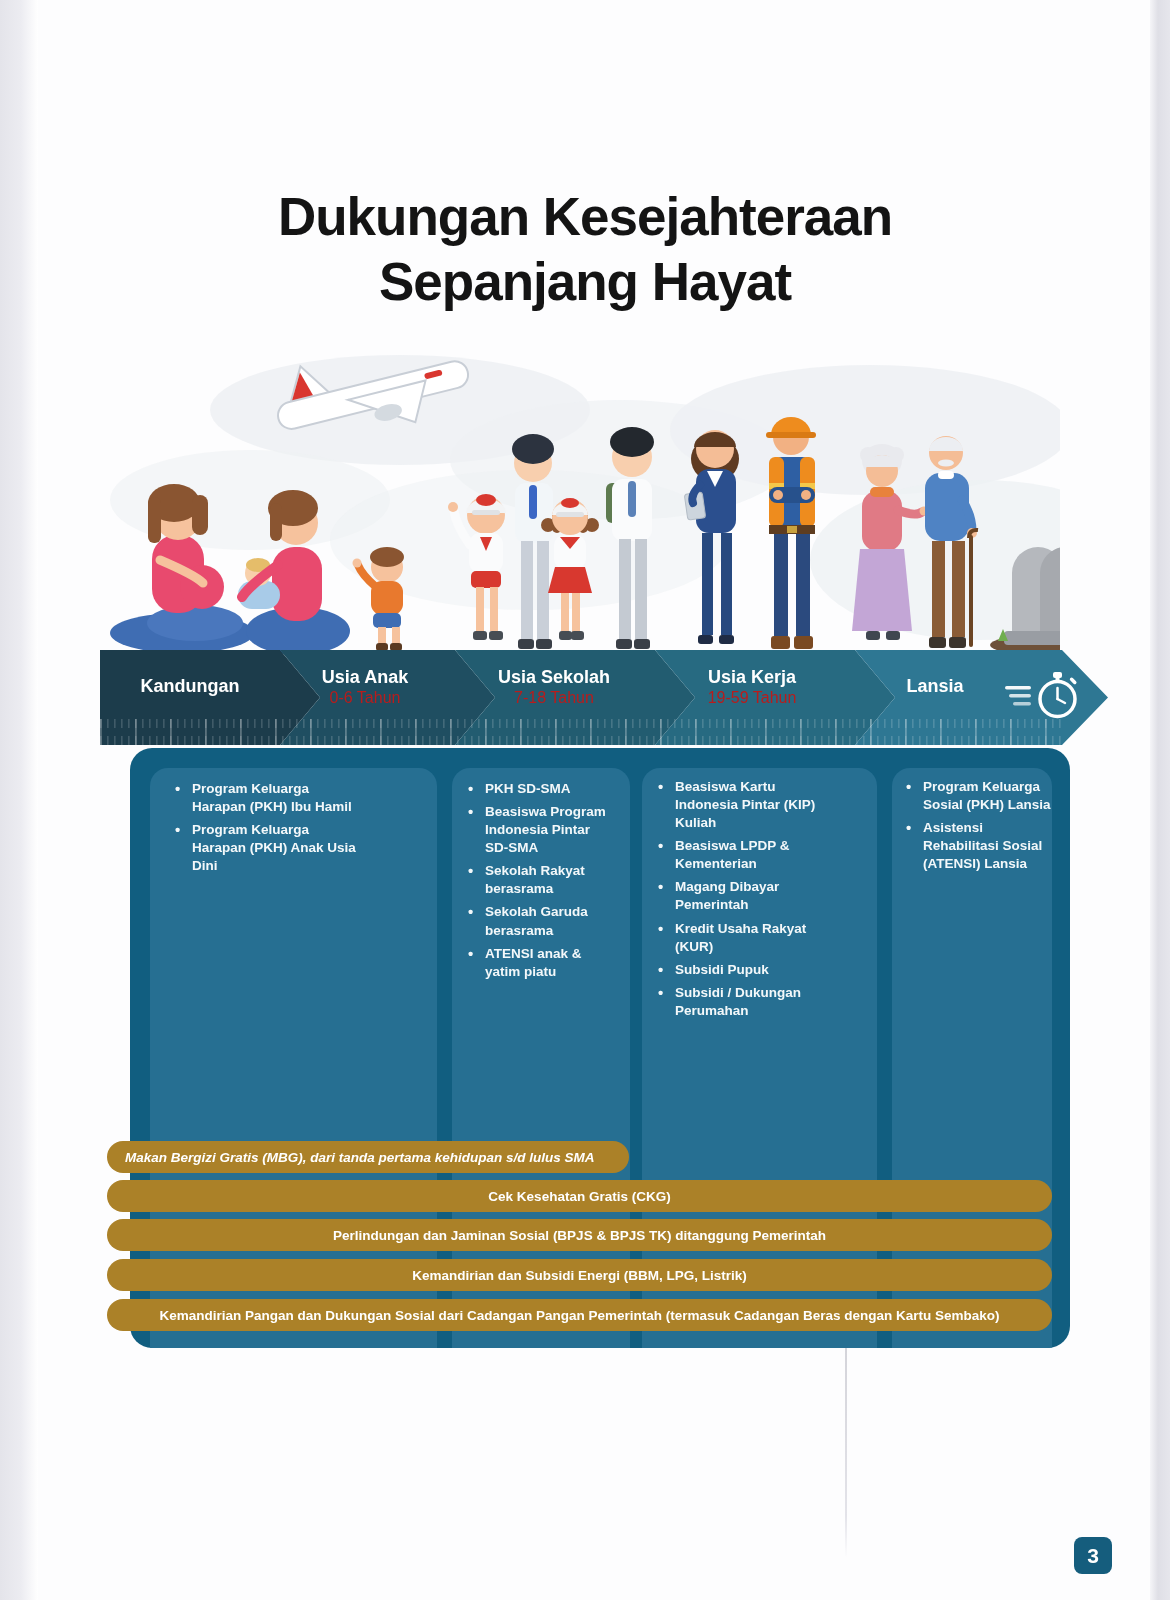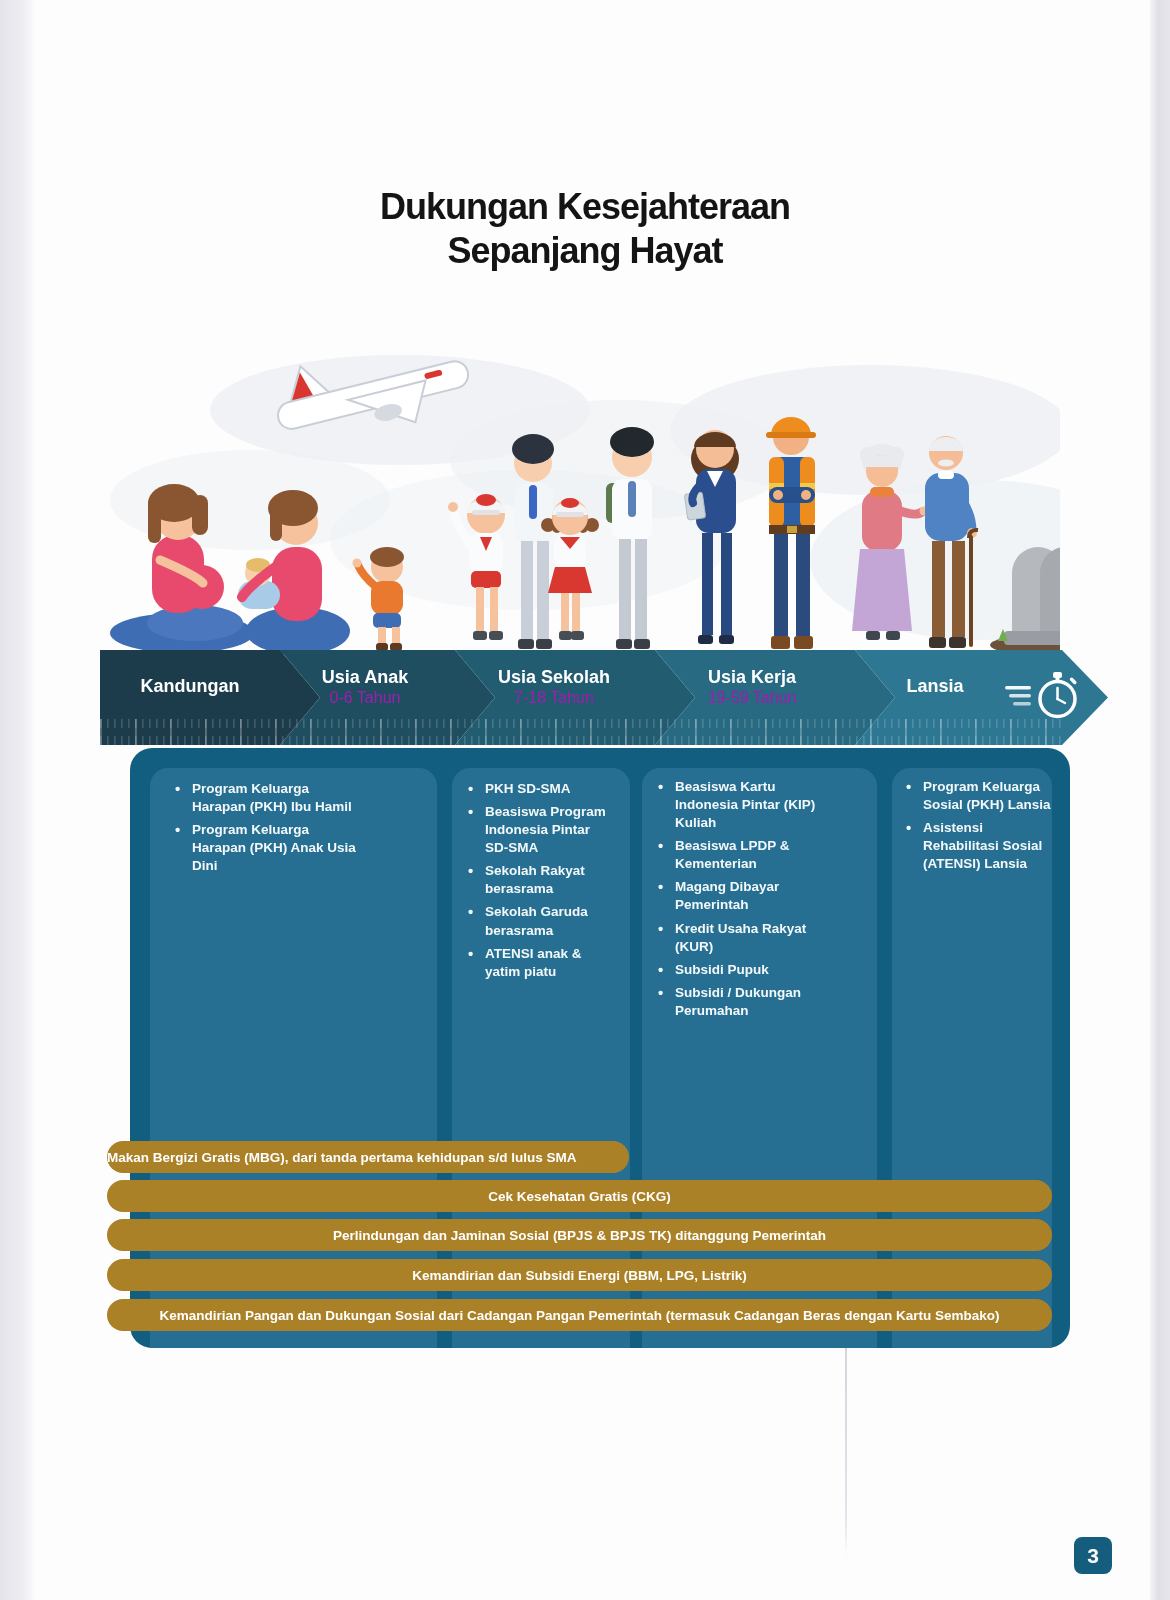--- a/index.html
+++ b/index.html
@@ -11,28 +11,28 @@
   }
   .screen{position:relative;width:1170px;height:1600px;background:#fdfdfe;}
   .edge-left{position:absolute;left:0;top:0;width:38px;height:1600px;
     background:linear-gradient(90deg,#e4e4ea 0%,#ececf1 55%,#ffffff 100%);}
   .edge-right{position:absolute;right:0;top:0;width:20px;height:1600px;
     background:linear-gradient(90deg,#f5f5f8 0%,#dfdfe6 40%,#e6e6ec 100%);}
   .crease{position:absolute;left:845px;top:1348px;width:2px;height:210px;
     background:linear-gradient(180deg,#d4d4da 0%,#e3e3e9 80%,rgba(227,227,233,0));}
 
   .title{position:absolute;left:85px;top:185px;width:1000px;text-align:center;
-    color:#141414;font-weight:bold;font-size:36px;line-height:1.22;letter-spacing:-1px;}
+    color:#141414;font-weight:bold;font-size:53px;line-height:1.22;letter-spacing:-1px;}
 
   .scene-svg{position:absolute;left:100px;top:335px;width:960px;height:330px;}
   .bar-svg{position:absolute;left:100px;top:650px;width:1010px;height:95px;}
 
   .stage{position:absolute;text-align:center;color:#ffffff;z-index:5;}
   .stage .main{font-weight:bold;font-size:18px;line-height:22px;}
-  .stage .sub{font-weight:normal;font-size:16px;line-height:20px;color:#a21caf;}
+  .stage .sub{font-weight:normal;font-size:16px;line-height:20px;color:#b91c1c;}
 
   .container{position:absolute;left:118px;top:748px;width:940px;height:600px;
     background:#115e80;border-radius:22px;overflow:hidden;margin-left:12px;}
   .panel{position:absolute;top:20px;height:580px;background:#266f92;
     border-radius:18px 18px 0 0;}
   .panel1{left:20px;width:287px;}
   .panel2{left:322px;width:178px;}
   .panel3{left:512px;width:235px;}
   .panel4{left:762px;width:160px;}
 
@@ -43,21 +43,21 @@
   .col1{left:45px;top:32px;width:190px;}
   .col2{left:338px;top:32px;width:140px;}
   .col3{left:528px;top:30px;width:182px;}
   .col4{left:776px;top:30px;width:152px;}
 
   .banner{position:absolute;left:107px;height:32px;border-radius:16px;
     background:#ab8128;color:#ffffff;font-weight:bold;font-size:13.5px;
     display:flex;align-items:center;z-index:6;}
   .banner.full{width:945px;justify-content:center;text-align:center;}
   .banner.part{width:522px;padding-left:0;}
-  .banner.part span{}
+  .banner.part span{padding-left:18px;font-style:italic;}
   .b1{top:1141px;}
   .b2{top:1180px;}
   .b3{top:1219px;}
   .b4{top:1259px;}
   .b5{top:1299px;}
 
   .pagenum{position:absolute;left:1074px;top:1537px;width:38px;height:37px;
     background:#155d7d;border-radius:8px;color:#ffffff;font-weight:bold;
     font-size:21px;display:flex;align-items:center;justify-content:center;}
 </style>

